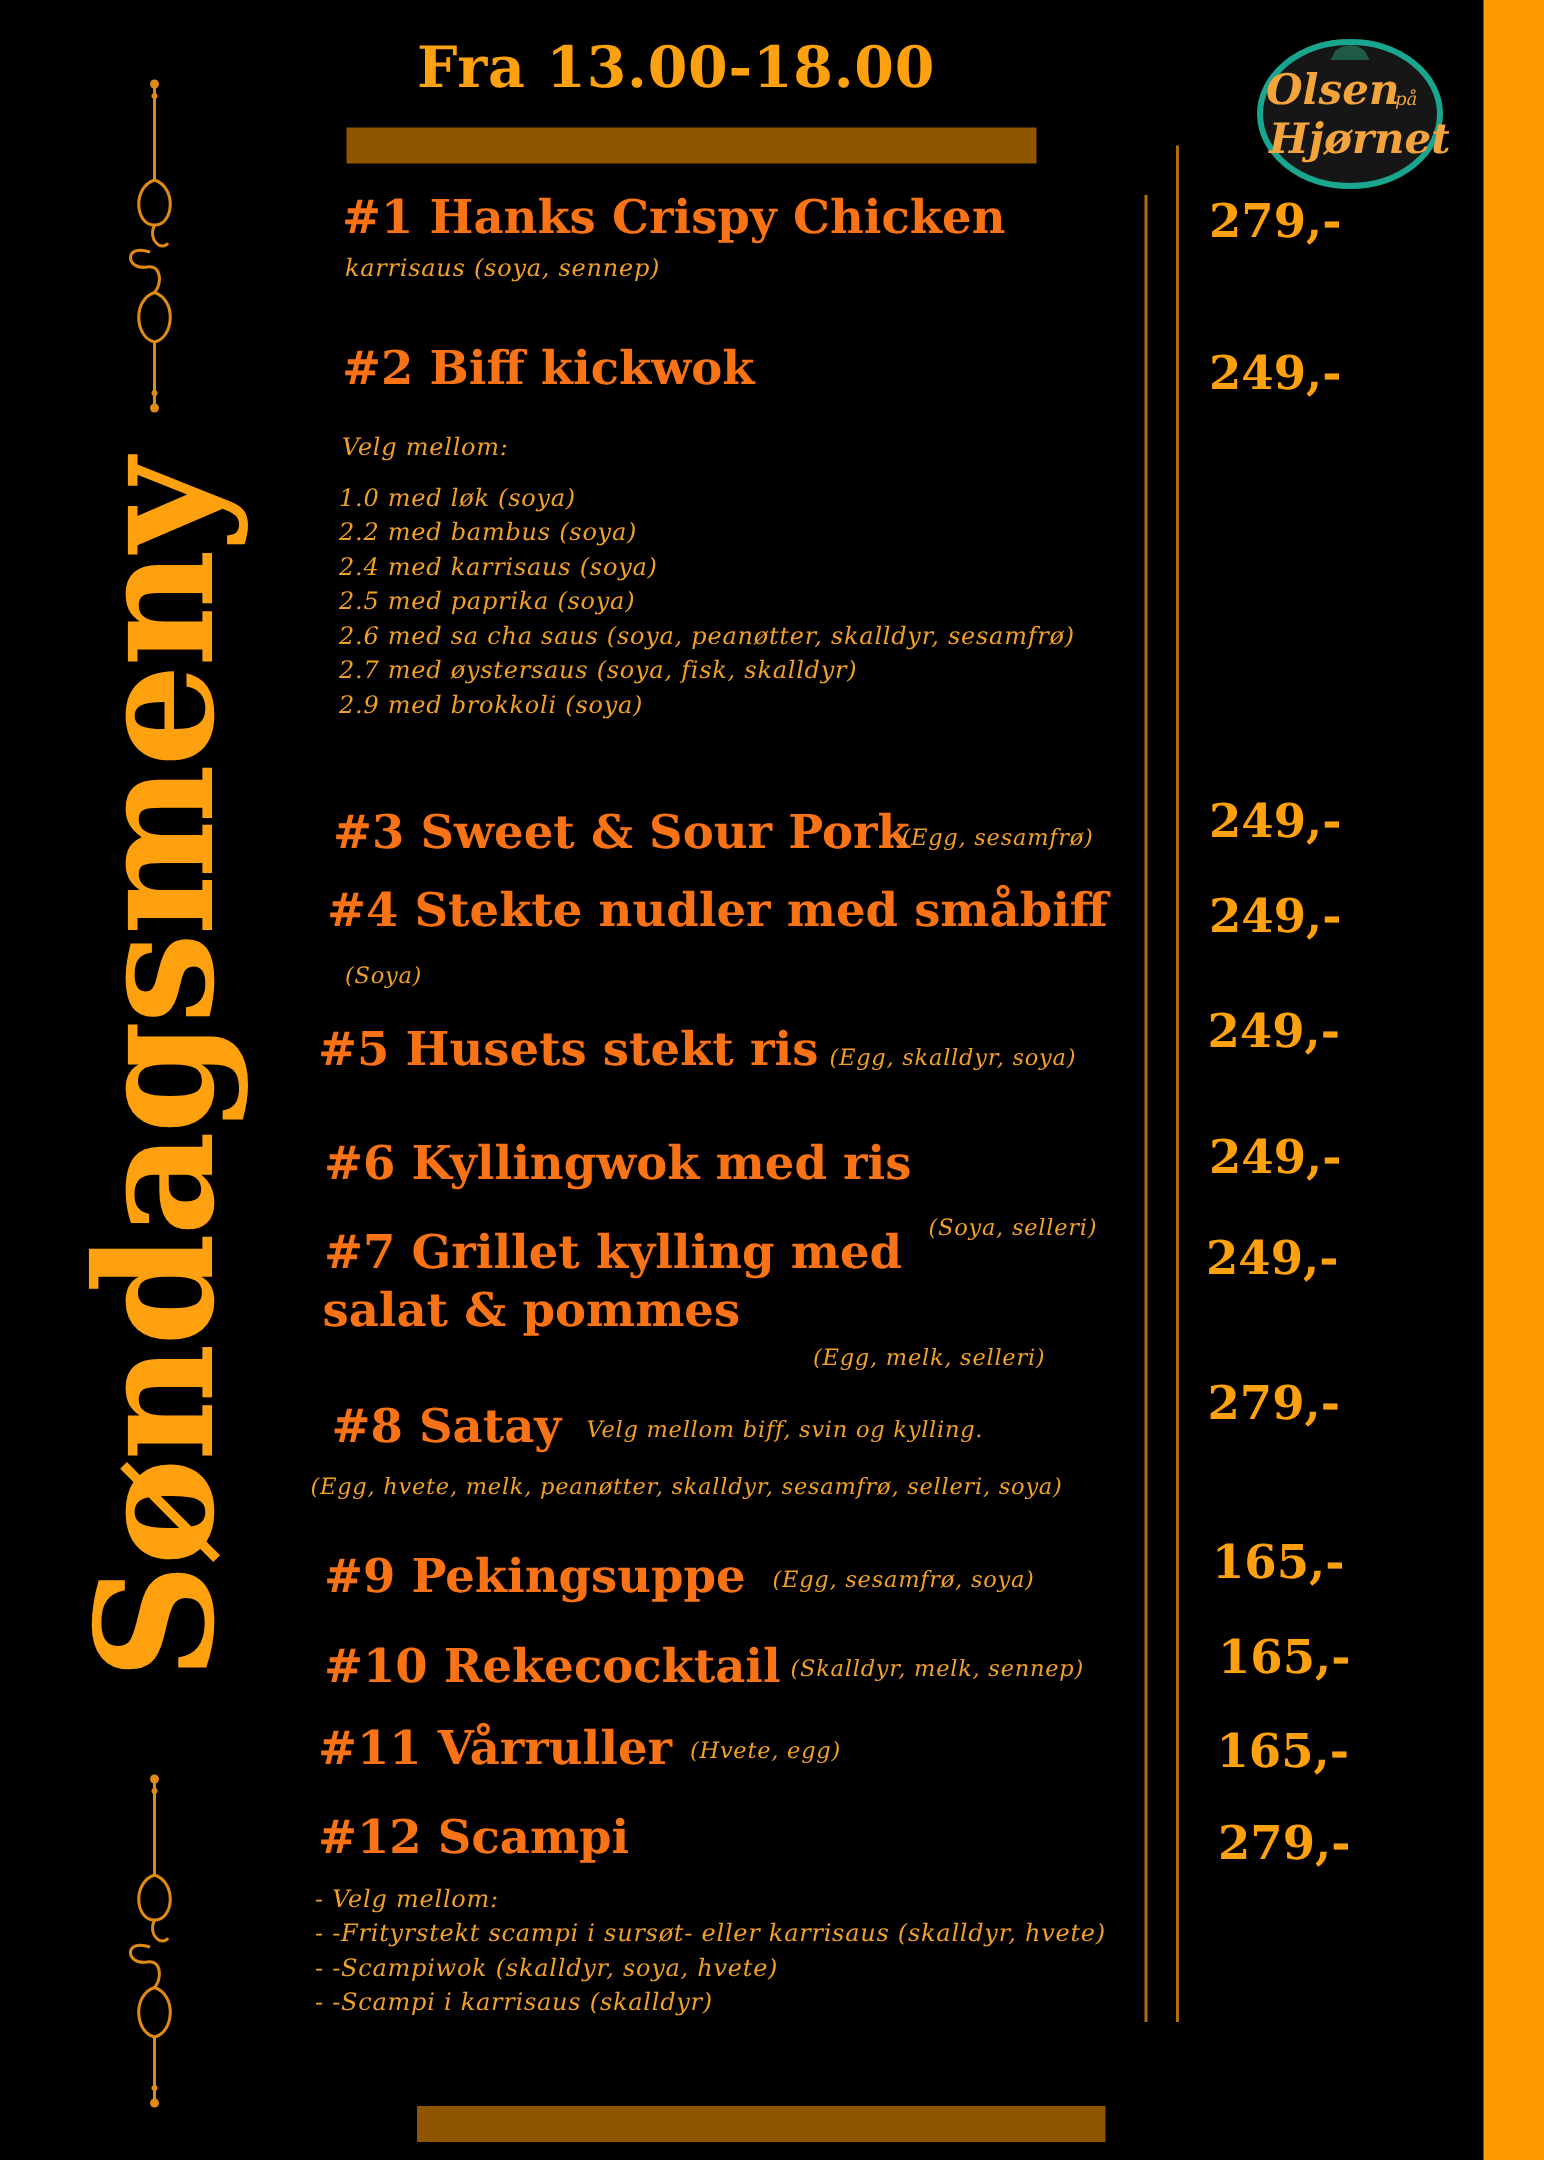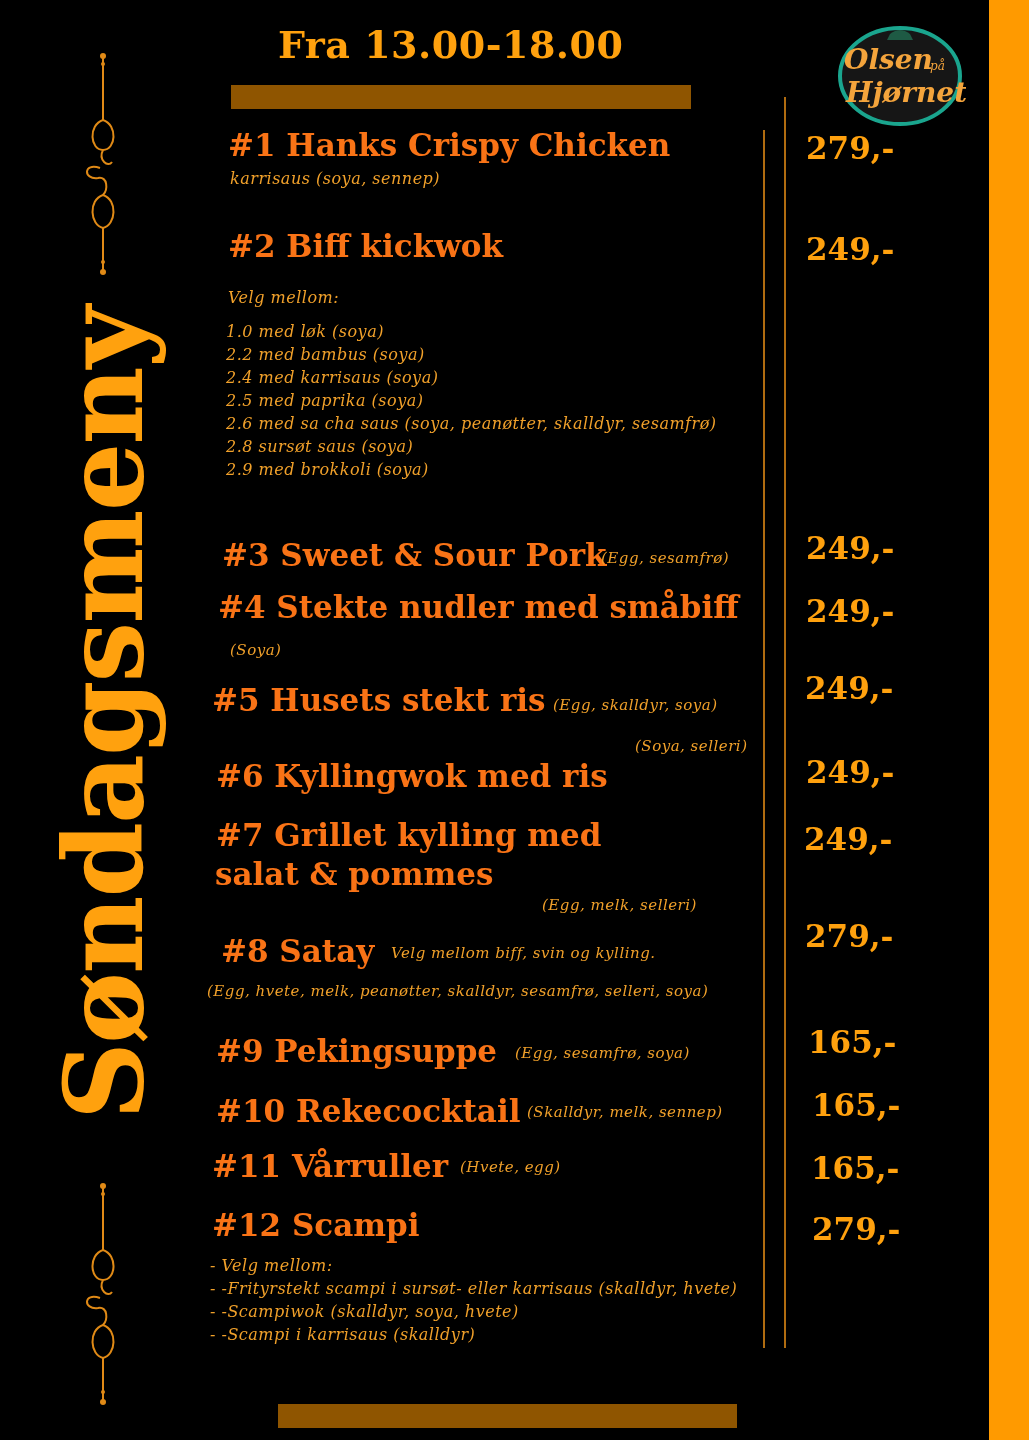--- a/index.html
+++ b/index.html
@@ -94,39 +94,39 @@
 <div class="price" style="left:806px; top:130px;">279,-</div>
 
 <div class="item-title" style="left:228px; top:229px;">#2 Biff kickwok</div>
 <div class="note" style="left:228px; top:287px;">Velg mellom:</div>
 <div class="list" style="left:226px; top:320px;">
   <div>1.0 med løk (soya)</div>
   <div>2.2 med bambus (soya)</div>
   <div>2.4 med karrisaus (soya)</div>
   <div>2.5 med paprika (soya)</div>
   <div>2.6 med sa cha saus (soya, peanøtter, skalldyr, sesamfrø)</div>
-  <div>2.8 sursøt saus (soya)</div>
+  <div>2.7 med øystersaus (soya, fisk, skalldyr)</div>
   <div>2.9 med brokkoli (soya)</div>
 </div>
 <div class="price" style="left:806px; top:231px;">249,-</div>
 
 <div class="item-title" style="left:222px; top:538px;">#3 Sweet &amp; Sour Pork</div>
 <div class="small-note" style="left:601px; top:549px;">(Egg, sesamfrø)</div>
 <div class="price" style="left:806px; top:530px;">249,-</div>
 
 <div class="item-title" style="left:218px; top:590px;">#4 Stekte nudler med småbiff</div>
 <div class="small-note" style="left:230px; top:641px;">(Soya)</div>
 <div class="price" style="left:806px; top:593px;">249,-</div>
 
 <div class="item-title" style="left:212px; top:683px;">#5 Husets stekt ris</div>
 <div class="small-note" style="left:553px; top:696px;">(Egg, skalldyr, soya)</div>
 <div class="price" style="left:805px; top:670px;">249,-</div>
 
 <div class="item-title" style="left:216px; top:759px;">#6 Kyllingwok med ris</div>
-<div class="small-note" style="left:619px; top:737px;margin-left:16px;">(Soya, selleri)</div>
+<div class="small-note" style="left:619px; top:809px;">(Soya, selleri)</div>
 <div class="price" style="left:806px; top:754px;">249,-</div>
 
 <div class="item-title" style="left:216px; top:818px;">#7 Grillet kylling med</div>
 <div class="item-title" style="left:215px; top:857px;">salat &amp; pommes</div>
 <div class="small-note" style="left:542px; top:876px;margin-top:20px;">(Egg, melk, selleri)</div>
 <div class="price" style="left:804px; top:821px;">249,-</div>
 
 <div class="item-title" style="left:221px; top:934px;">#8 Satay</div>
 <div class="small-note" style="left:391px; top:944px;">Velg mellom biff, svin og kylling.</div>
 <div class="small-note" style="left:207px; top:982px;">(Egg, hvete, melk, peanøtter, skalldyr, sesamfrø, selleri, soya)</div>

